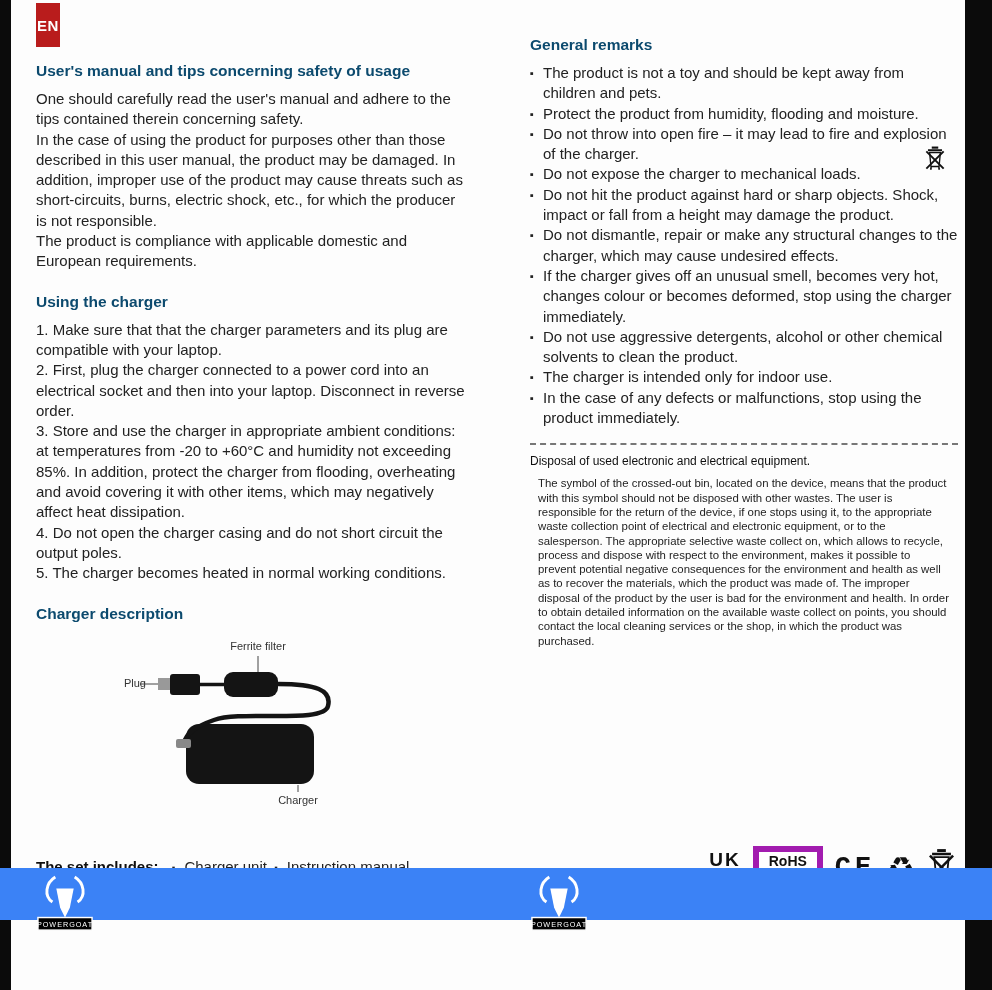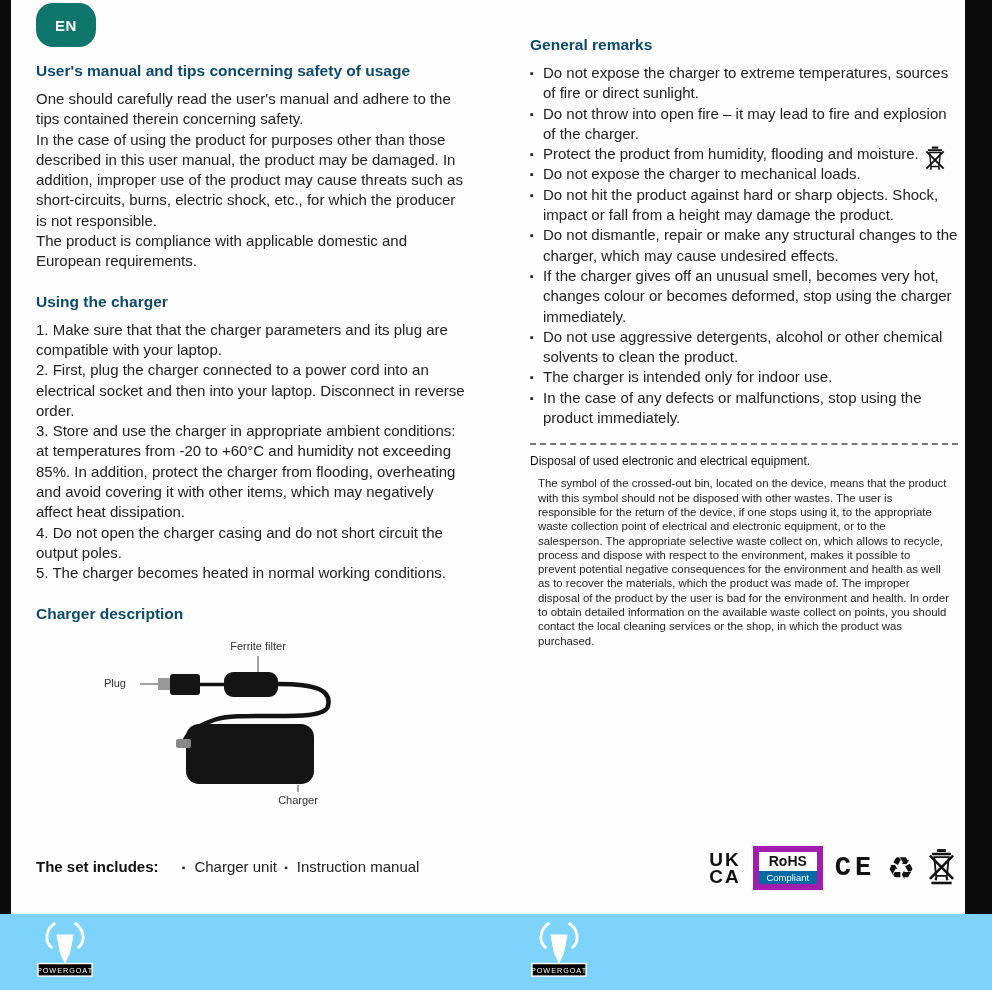--- a/index.html
+++ b/index.html
@@ -6,23 +6,23 @@
   body{
     width:992px;height:990px;position:relative;overflow:hidden;
     background:#fdfdfd;color:#1c1c1c;
     font-family:"Liberation Sans","DejaVu Sans",sans-serif;
   }
   .edge{position:absolute;top:0;height:990px;background:#0b0b0b;}
   .edge-left{left:0;width:11px;}
   .edge-right{right:0;width:27px;}
 
   .lang-badge{
-    position:absolute;left:36px;top:3px;width:60px;height:44px;
-    background:#0f766e;color:#fff;font-weight:700;font-size:15px;
-    display:flex;align-items:center;justify-content:center;letter-spacing:.5px;border-radius:17px;
+    position:absolute;left:36px;top:3px;width:24px;height:44px;
+    background:#b91c1c;color:#fff;font-weight:700;font-size:15px;
+    display:flex;align-items:center;justify-content:center;letter-spacing:.5px;
   }
 
   .col{position:absolute;}
   .col-left{left:36px;top:62px;width:434px;}
   .col-right{left:530px;top:36px;width:428px;}
 
   h2{font-size:15.5px;font-weight:700;color:#0c4a6e;margin:21px 0 9px;}
   .col h2:first-child{margin-top:0;}
   h3{font-size:12px;font-weight:400;color:#0f0f0f;margin:0 0 6px;}
 
@@ -39,28 +39,28 @@
   }
 
   .dashed{margin:15px 0 9px;border-top:2px dashed #777;width:100%;height:0;}
   .fine{font-size:11.4px;line-height:14.3px;margin:8px;color:#222;}
 
   
   .diagram{position:relative;width:434px;height:185px;margin-top:4px;}
   .diagram svg{position:absolute;left:0;top:0;}
   .dlabel{position:absolute;font-size:11px;color:#333;}
   .lbl-ferrite{left:160px;top:8px;width:124px;text-align:center;}
-  .lbl-plug{left:48px;top:45px;width:42px;text-align:right;}
+  .lbl-plug{left:68px;top:45px;width:42px;text-align:right;}
   .lbl-charger{left:212px;top:162px;width:100px;text-align:center;}
 
   
   .set-line{
     position:absolute;left:36px;top:858px;font-size:15px;color:#222;margin:0;
   }
-  .set-line b{font-weight:700;color:#0f0f0f;margin-right:16px;}
+  .set-line b{font-weight:700;color:#0f0f0f;margin-right:6px;}
   .bullet-sq{font-size:10px;margin:0 5px 0 3px;vertical-align:1px;}
 
   
   .mini-bin{position:absolute;left:924px;top:146px;}
 
   
   .certs{
     position:absolute;left:698px;top:845px;width:258px;height:46px;
     display:flex;align-items:center;justify-content:flex-end;gap:12px;
   }
@@ -68,21 +68,21 @@
         line-height:17px;letter-spacing:2px;color:#111;}
   .rohs{border:6px solid #a21caf;width:58px;text-align:center;background:#fff;}
   .rohs-top{display:block;font-weight:700;font-size:14px;line-height:19px;color:#111;}
   .rohs-bottom{display:block;background:#0369a1;color:#fff;font-size:9.5px;line-height:13px;}
   .ce{font-weight:700;font-size:27px;letter-spacing:4px;color:#111;
       font-family:Liberation Mono, monospace;}
   .recycle{font-size:31px;line-height:1;color:#111;font-family:"DejaVu Sans",sans-serif;}
 
   
   .footer-bar{
-    position:absolute;left:0;top:914px;width:992px;height:76px;background:#7dd3fc;
+    position:absolute;left:0;top:868px;width:992px;height:52px;background:#3b82f6;
   }
   .logo{position:absolute;top:4px;width:58px;height:64px;}
   .logo-1{left:36px;}
   .logo-2{left:530px;}
 </style>
 </head>
 <body>
 
 <div class="page">
 
@@ -136,23 +136,23 @@
     <b>The set includes:</b>
     <span class="bullet-sq">▪</span>
     <span>Charger unit</span>
     <span class="bullet-sq">▪</span>
     <span>Instruction manual</span>
   </p>
 
   <div class="col col-right">
     <h2>General remarks</h2>
     <ul class="remarks">
-      <li>Do not expose the charger to extreme temperatures, sources of fire or direct sunlight.</li>
+      <li>The product is not a toy and should be kept away from children and pets.</li>
+      <li>Protect the product from humidity, flooding and moisture.</li>
       <li>Do not throw into open fire – it may lead to fire and explosion of the charger.</li>
-      <li>Protect the product from humidity, flooding and moisture.</li>
       <li>Do not expose the charger to mechanical loads.</li>
       <li>Do not hit the product against hard or sharp objects. Shock, impact or fall from a height may damage the product.</li>
       <li>Do not dismantle, repair or make any structural changes to the charger, which may cause undesired effects.</li>
       <li>If the charger gives off an unusual smell, becomes very hot, changes colour or becomes deformed, stop using the charger immediately.</li>
       <li>Do not use aggressive detergents, alcohol or other chemical solvents to clean the product.</li>
       <li>The charger is intended only for indoor use.</li>
       <li>In the case of any defects or malfunctions, stop using the product immediately.</li>
     </ul>
 
     <div class="dashed"></div>

